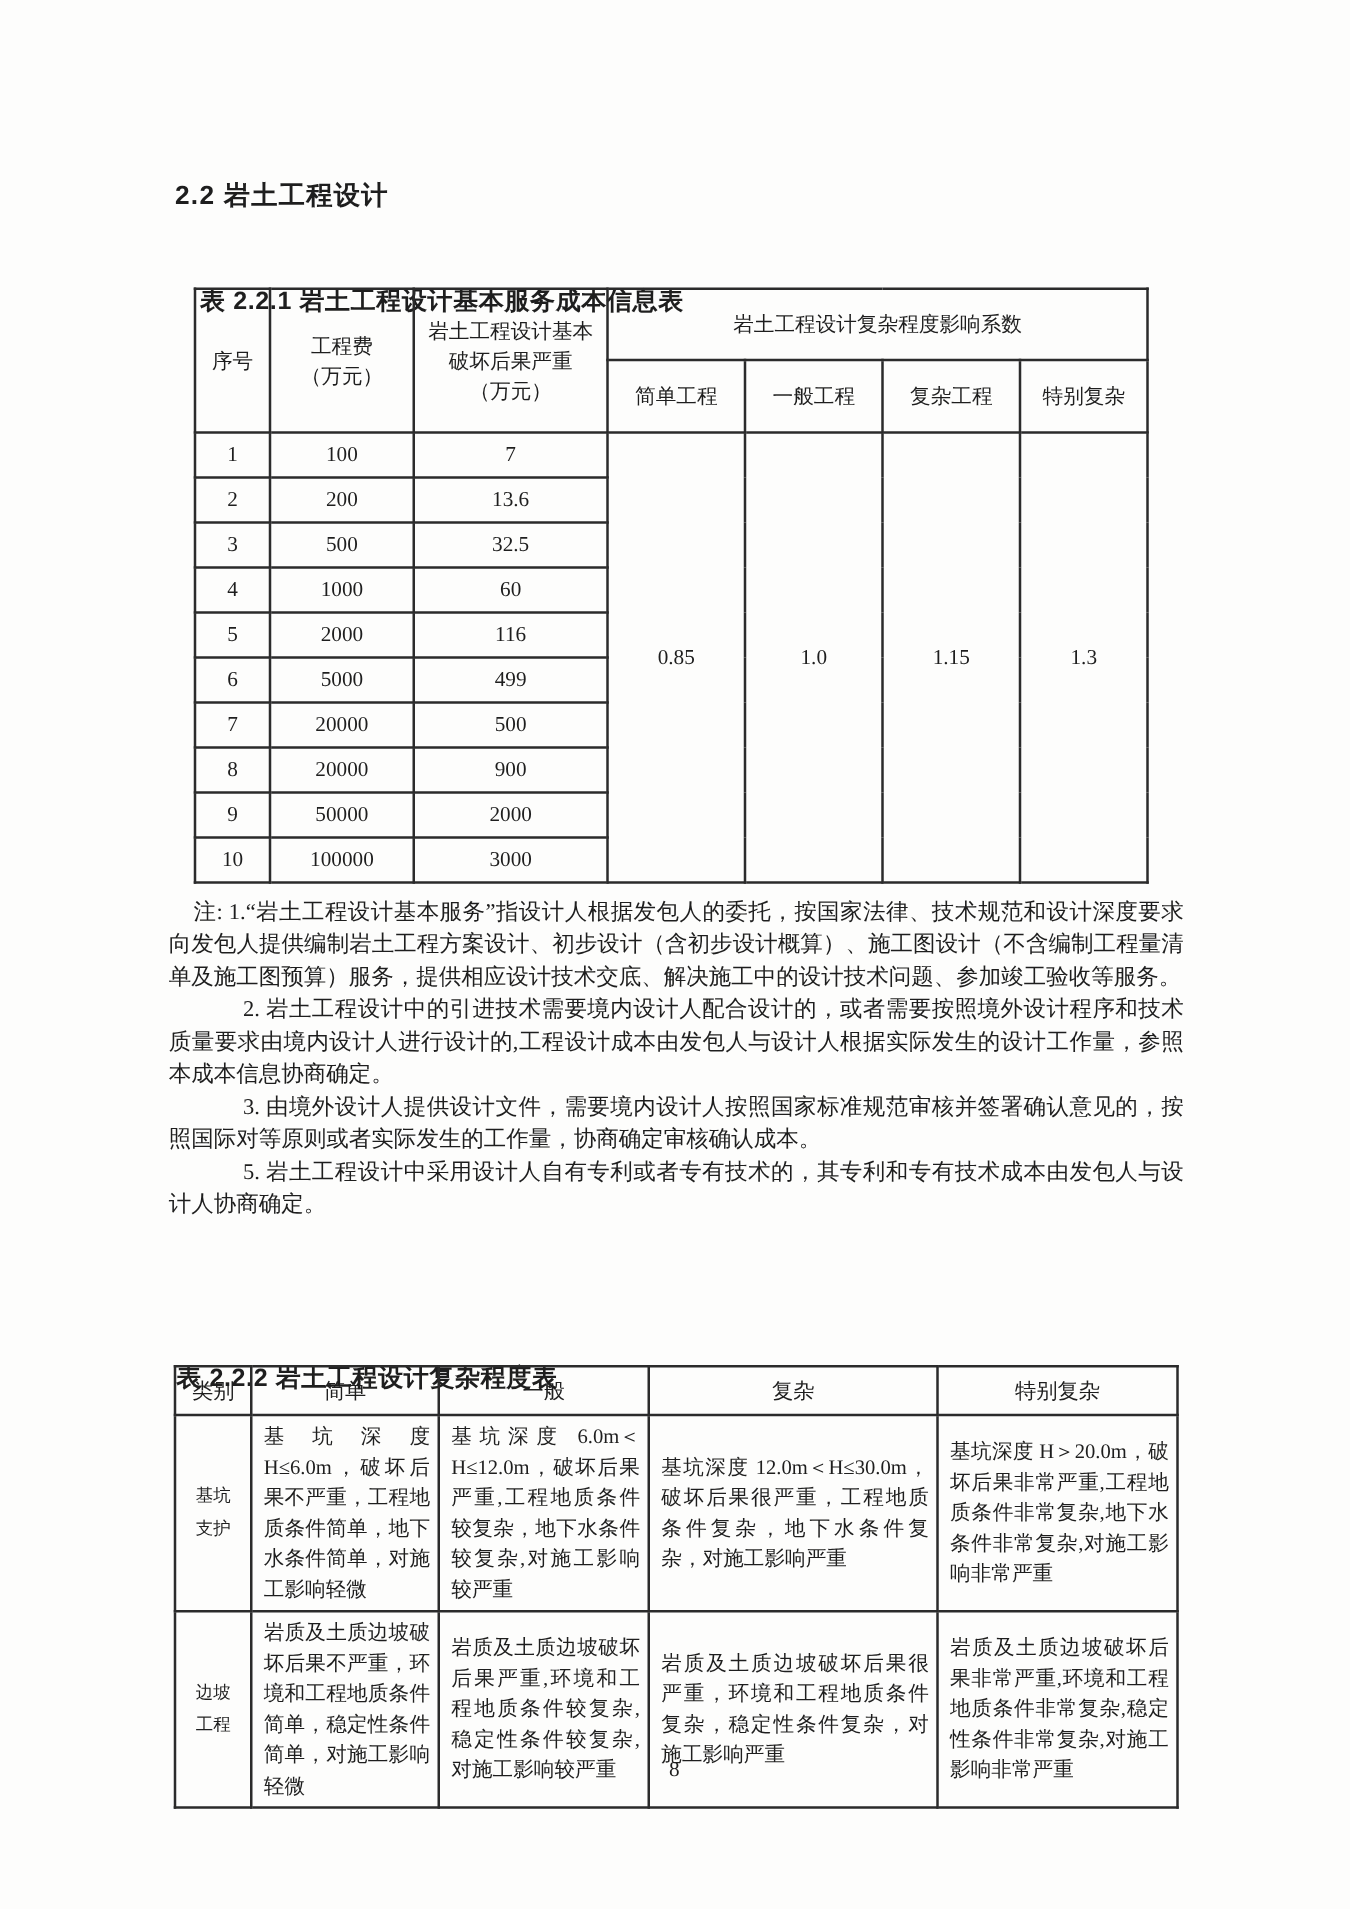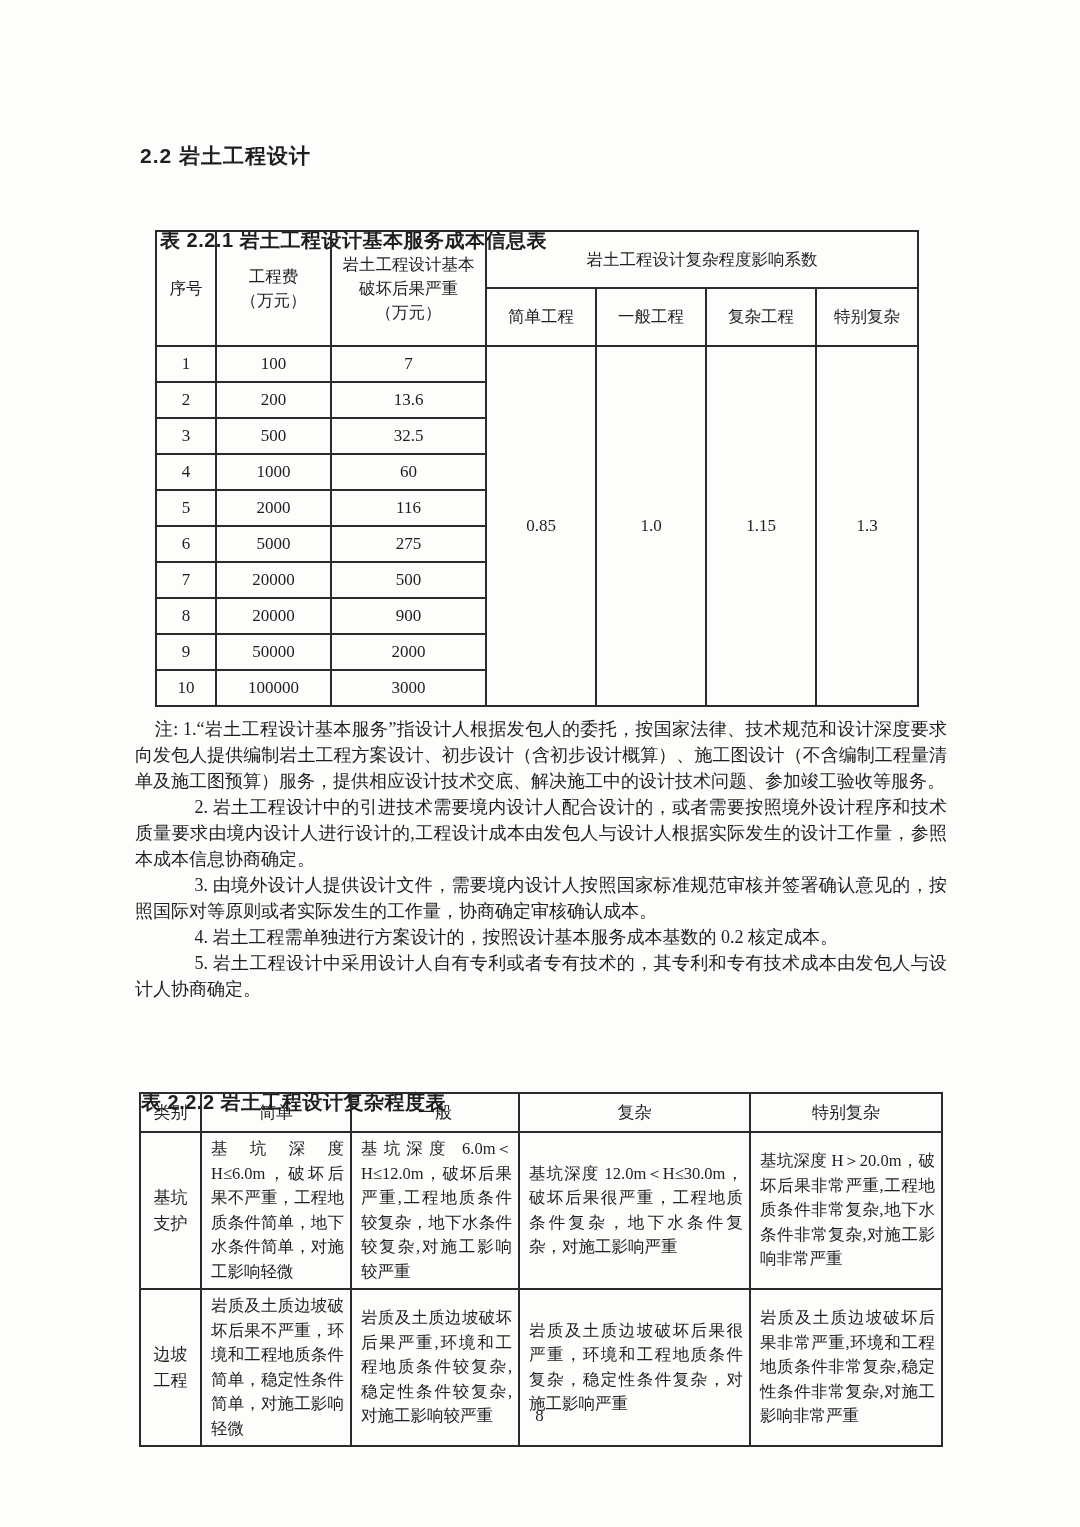--- a/index.html
+++ b/index.html
@@ -42,21 +42,21 @@
     font-size:18px; line-height:26px; text-align:justify;
   }
   .notes p.first  { text-indent:1.1em; }
   .notes p.follow { text-indent:3.3em; }
 
   
   .t2 { position:absolute; left:139px; top:1092px; width:802px; }
   .t2 th { font-weight:normal; font-size:17px; height:39px; }
   .t2 tr.r1 { height:122px; }
   .t2 tr.r2 { height:139px; }
-  .t2 td.cat { font-size:17px; line-height:26px;margin-top:20px; }
+  .t2 td.cat { font-size:14px; line-height:26px;margin-top:20px; }
   .t2 td.desc {
     font-size:16.5px; line-height:24.5px;
     text-align:left; padding:4px 6px 4px 9px; vertical-align:middle;
     text-align:justify;
   }
 
   .pagenum {
     position:absolute; left:0; top:1406px; width:100%;
     text-align:center; font-size:17px;
   }
@@ -121,21 +121,21 @@
       <td>60</td>
     </tr>
     <tr class="body">
       <td>5</td>
       <td>2000</td>
       <td>116</td>
     </tr>
     <tr class="body">
       <td>6</td>
       <td>5000</td>
-      <td>275</td>
+      <td>499</td>
     </tr>
     <tr class="body">
       <td>7</td>
       <td>20000</td>
       <td>500</td>
     </tr>
     <tr class="body">
       <td>8</td>
       <td>20000</td>
       <td>900</td>
@@ -150,21 +150,20 @@
       <td>100000</td>
       <td>3000</td>
     </tr>
   </tbody>
     </table>
 
   <div class="notes">
     <p class="first">注: 1.“岩土工程设计基本服务”指设计人根据发包人的委托，按国家法律、技术规范和设计深度要求向发包人提供编制岩土工程方案设计、初步设计（含初步设计概算）、施工图设计（不含编制工程量清单及施工图预算）服务，提供相应设计技术交底、解决施工中的设计技术问题、参加竣工验收等服务。</p>
     <p class="follow">2. 岩土工程设计中的引进技术需要境内设计人配合设计的，或者需要按照境外设计程序和技术质量要求由境内设计人进行设计的,工程设计成本由发包人与设计人根据实际发生的设计工作量，参照本成本信息协商确定。</p>
     <p class="follow">3. 由境外设计人提供设计文件，需要境内设计人按照国家标准规范审核并签署确认意见的，按照国际对等原则或者实际发生的工作量，协商确定审核确认成本。</p>
-    <p class="follow">4. 岩土工程需单独进行方案设计的，按照设计基本服务成本基数的 0.2 核定成本。</p>
     <p class="follow">5. 岩土工程设计中采用设计人自有专利或者专有技术的，其专利和专有技术成本由发包人与设计人协商确定。</p>
   </div>
 
   <div class="caption caption2">表 2.2.2   岩土工程设计复杂程度表</div>
 
   <table class="t2">
     <colgroup>
       <col style="width:61px">
         <col style="width:150px">
         <col style="width:168px">

